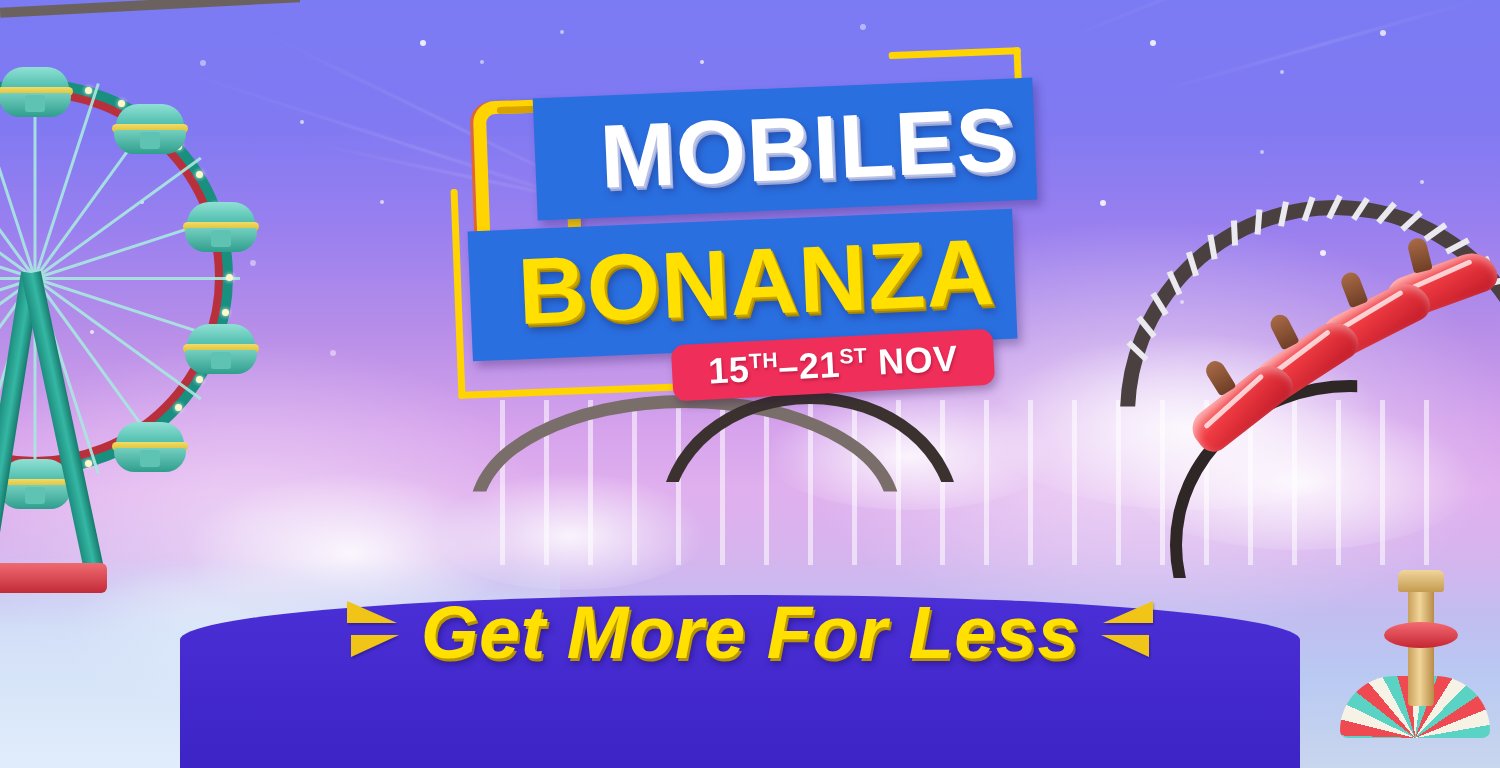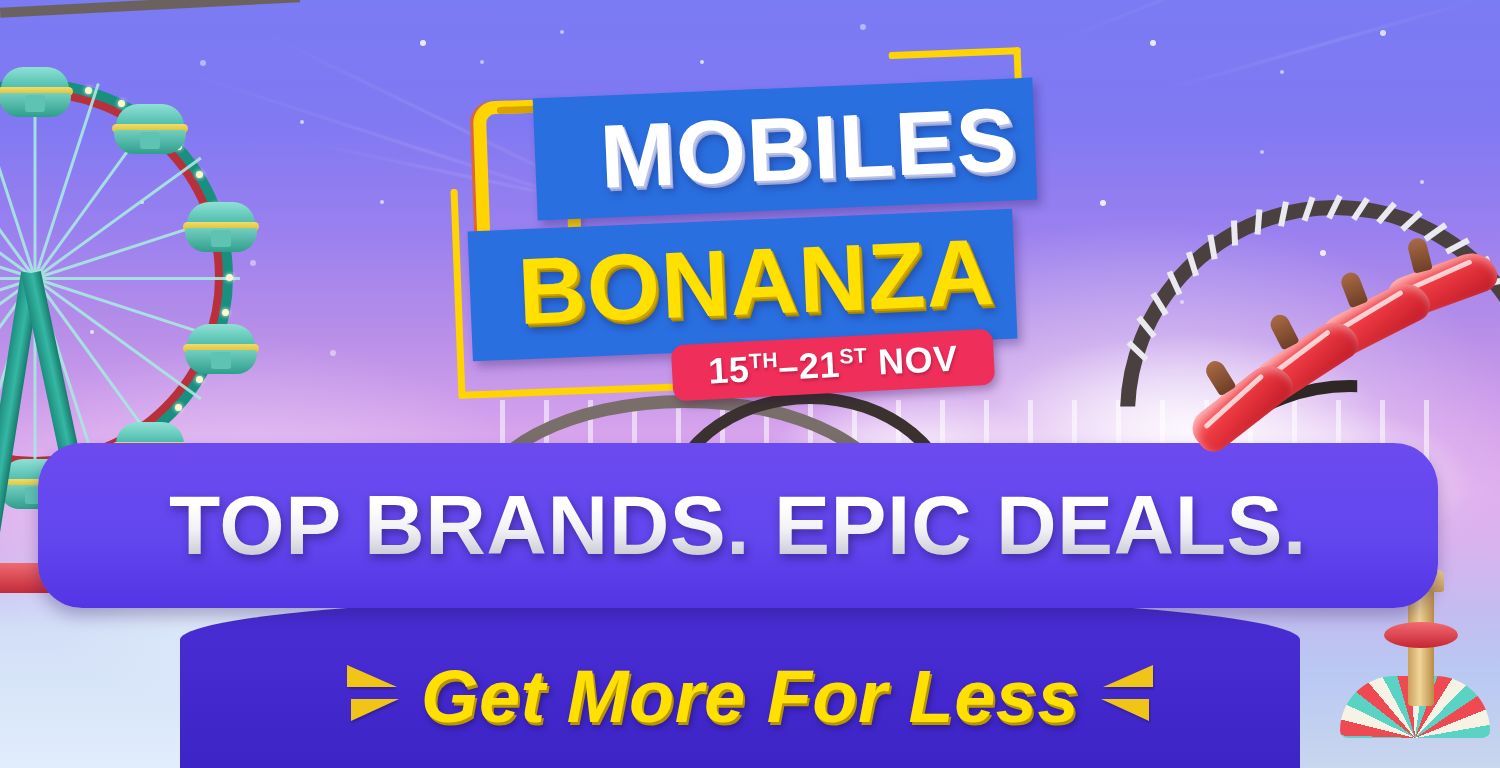--- a/index.html
+++ b/index.html
@@ -207,21 +207,21 @@
 
   
   #podium {
     position:absolute; left:180px; top:595px; width:1120px; height:173px;
     background:linear-gradient(180deg,#4a2fd6 0%,#3d24c6 100%);
     border-radius:50% 50% 0 0 / 26% 26% 0 0;
   }
 
   
   #tagline-row {
-    position:absolute; left:0; top:644px; width:1500px; height:105px;
+    position:absolute; left:0; top:580px; width:1500px; height:105px;
     display:flex; align-items:center; justify-content:center; gap:22px;
   }
   #tagline {
     font-size:74px; font-weight:900; font-style:italic; color:#ffe000;
     white-space:nowrap; letter-spacing:0.5px;
     text-shadow:2px 3px 0 #b79400, 3px 5px 7px rgba(20,5,60,.45);
   }
   .deco { position:relative; width:52px; height:76px; flex:none; }
   .tri { position:absolute; width:0; height:0; }
   .deco.left .t1 {
@@ -468,23 +468,20 @@
   <div id="word-bonanza" class="word">BONANZA</div>
 
   <div id="date-badge">
     <span id="date-text">
       <span>15</span><sup>TH</sup><span>–</span><span>21</span><sup>ST</sup>&nbsp;<span>NOV</span>
     </span>
   </div>
 
   <div id="podium"></div>
 
-  <div id="purple-band">
-    <div id="headline">TOP BRANDS. EPIC DEALS.</div>
-  </div>
 
   <div id="tagline-row">
     <span class="deco left">
       <i class="tri t1"></i>
         <i class="tri t2"></i>
     </span>
     <span id="tagline">Get More For Less</span>
     <span class="deco right">
       <i class="tri t1"></i>
         <i class="tri t2"></i>

